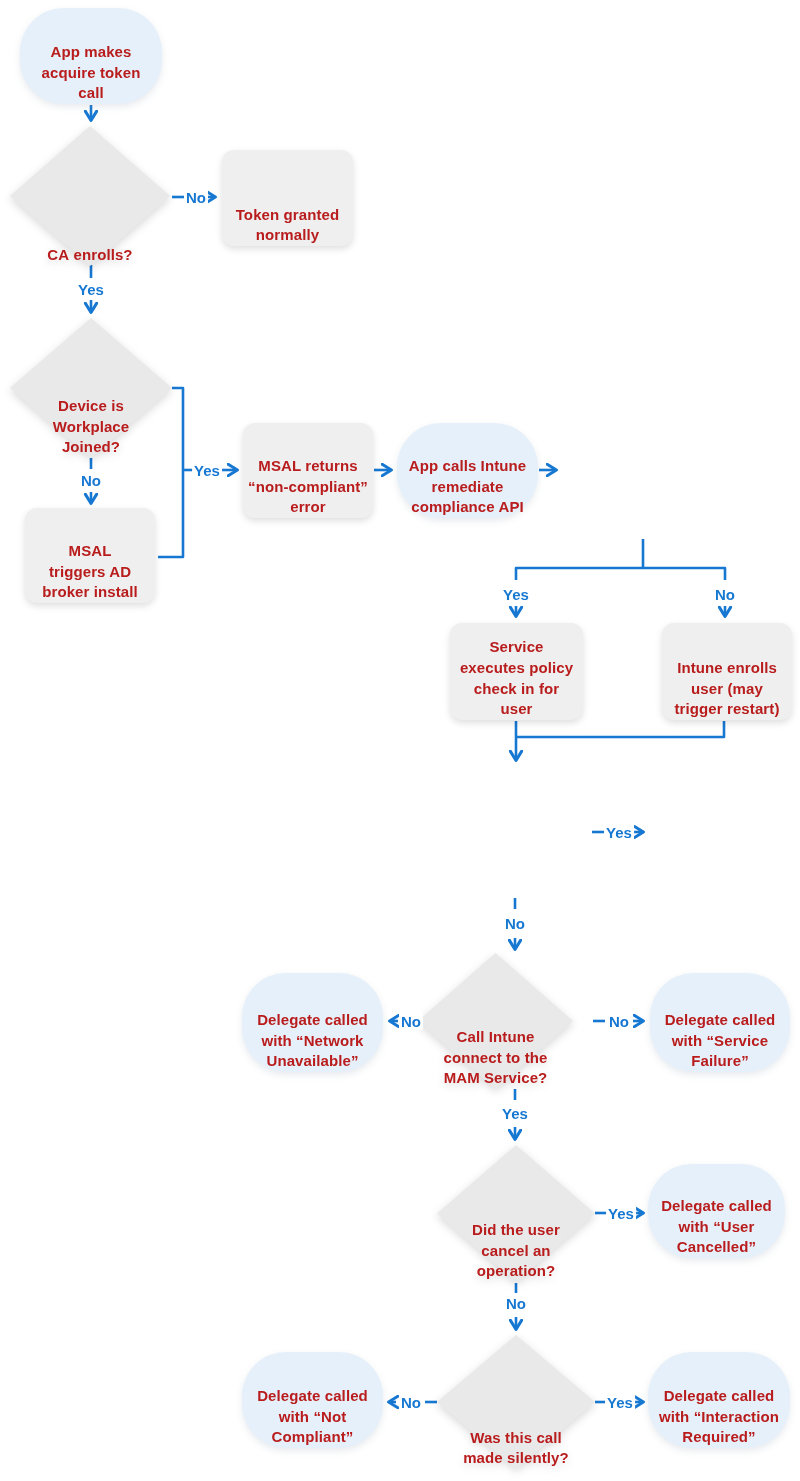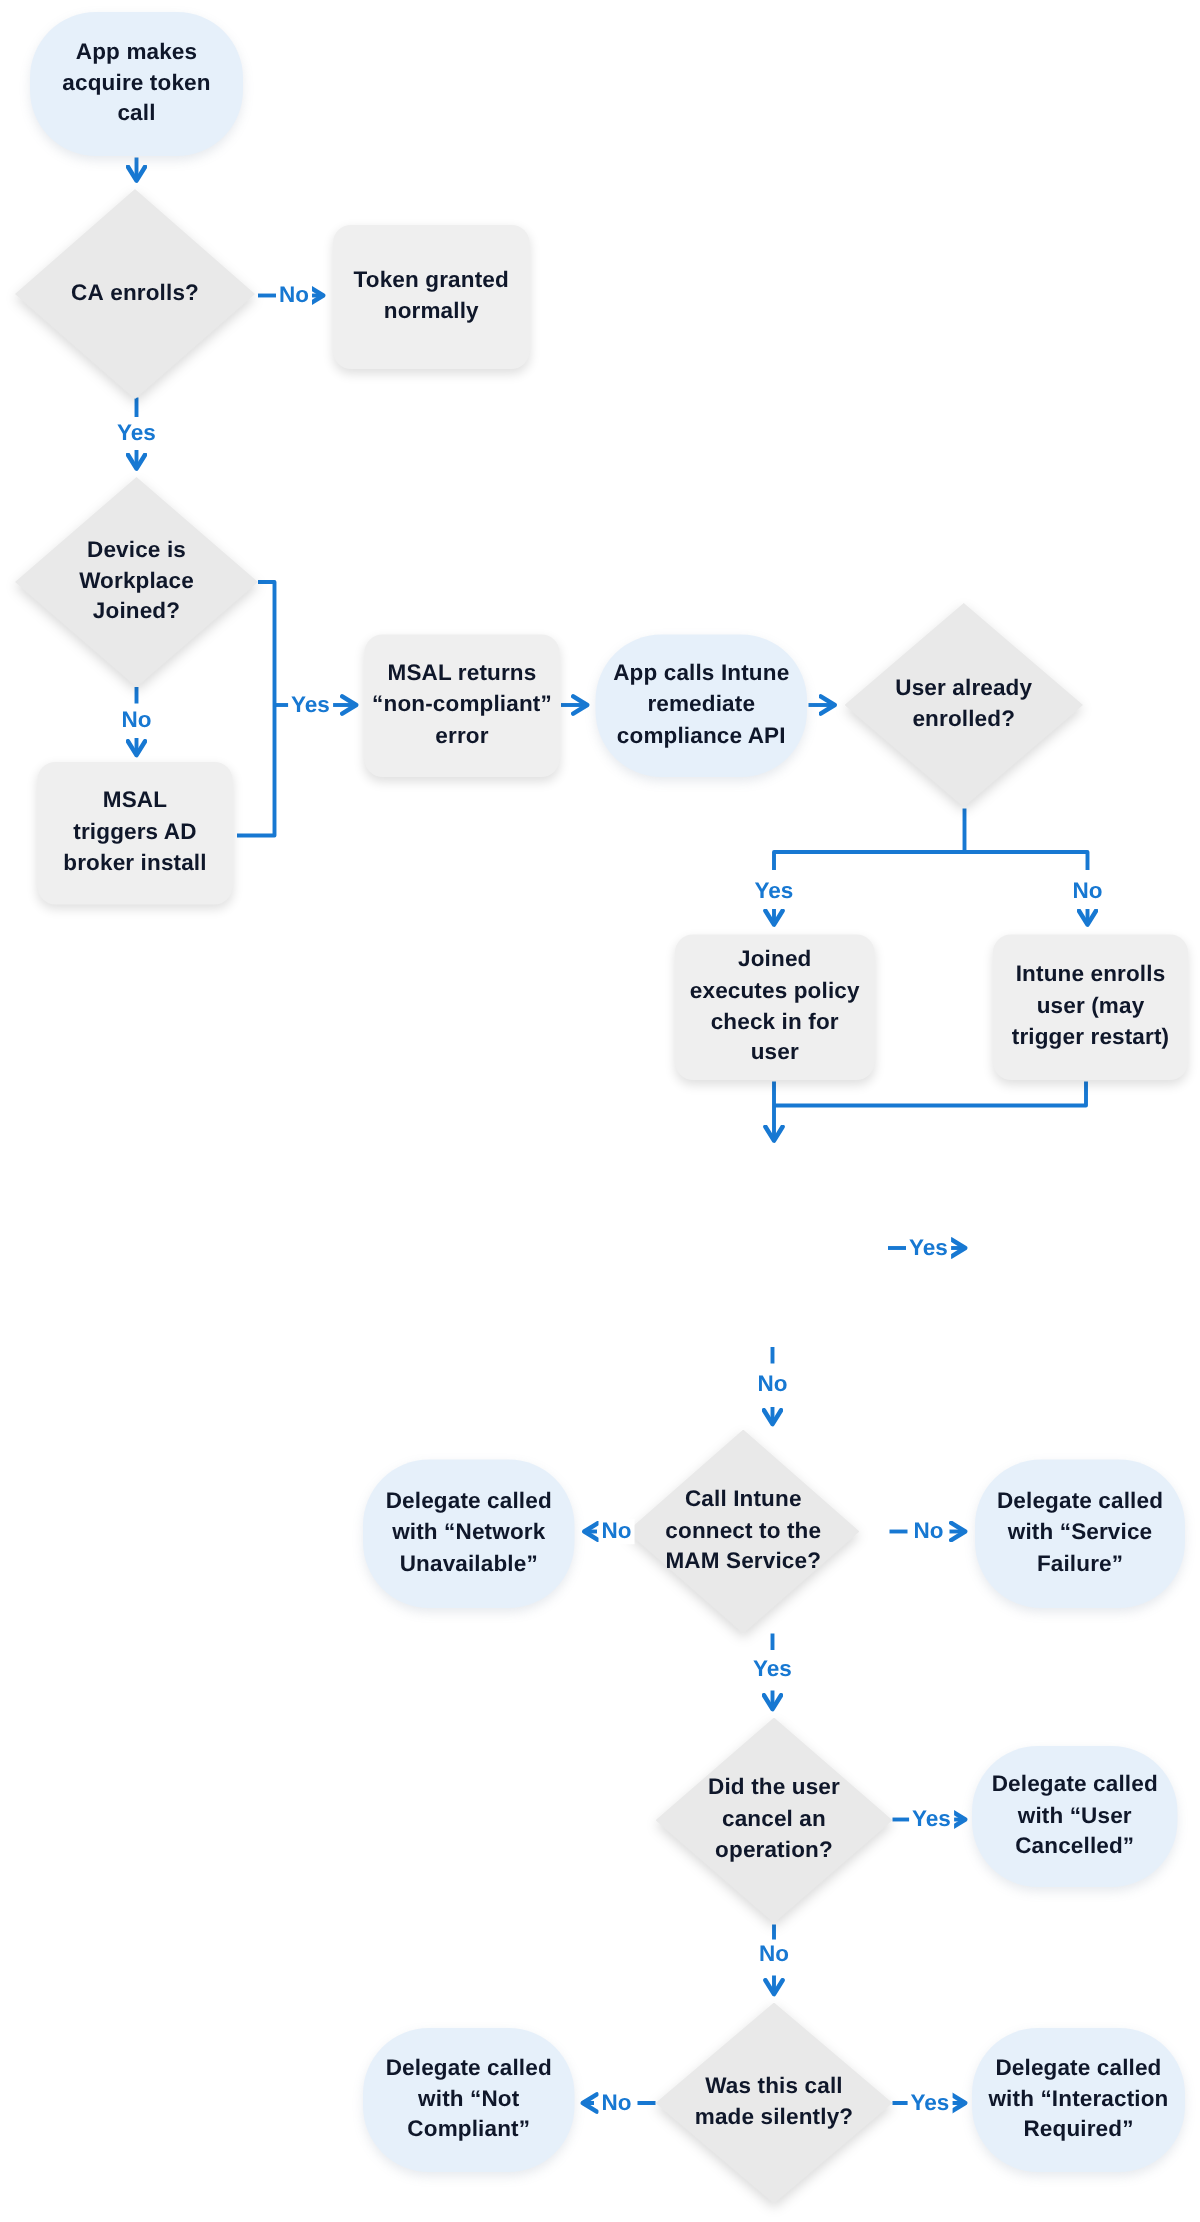--- a/index.html
+++ b/index.html
@@ -6,23 +6,23 @@
   .canvas{
     position:relative;
     width:800px;height:1481px;
     background:#ffffff;
     font-family:"Liberation Sans","DejaVu Sans",sans-serif;
     overflow:hidden;
   }
   svg.edges{position:absolute;left:0;top:0;width:800px;height:1481px;}
   .node{
     position:absolute;
-    display:flex;align-items:center;justify-content:center;
+    display:flex;align-items:flex-end;justify-content:center;
     text-align:center;
-    color:#0f172a;
+    color:#b91c1c;
     font-size:15px;font-weight:600;line-height:1.38;
     box-sizing:border-box;
   }
   .lbl{white-space:pre-line;position:relative;z-index:1;letter-spacing:0.1px;}
   .terminator{
     background:#e6f0fa;
     border-radius:44px;
     box-shadow:0 3px 7px rgba(120,140,160,0.18);
   }
   .process{
@@ -135,27 +135,23 @@
 “non-compliant”
 error</span>
   </div>
 
   <div class="node terminator" style="left:397px;top:423px;width:141px;height:95px">
     <span class="lbl">App calls Intune
 remediate
 compliance API</span>
   </div>
 
-  <div class="node decision" style="left:563px;top:402px;width:159px;height:136px">
-    <span class="lbl">User already
-enrolled?</span>
-  </div>
 
   <div class="node process" style="left:450px;top:623px;width:133px;height:97px">
-    <span class="lbl">Joined
+    <span class="lbl">Service
 executes policy
 check in for
 user</span>
   </div>
 
   <div class="node process" style="left:662px;top:623px;width:130px;height:97px">
     <span class="lbl">Intune enrolls
 user (may
 trigger restart)</span>
   </div>

